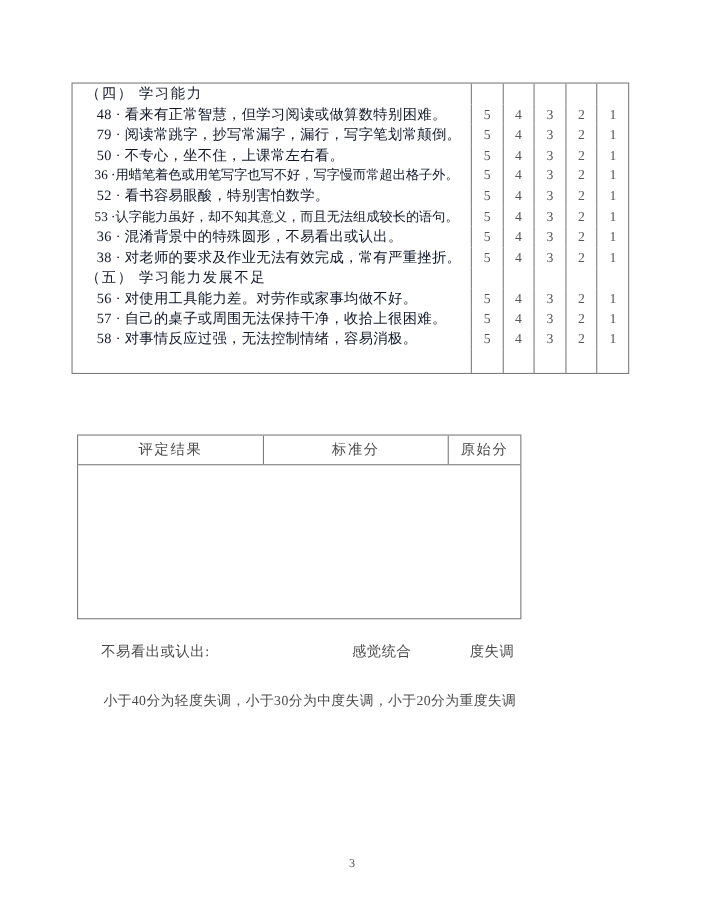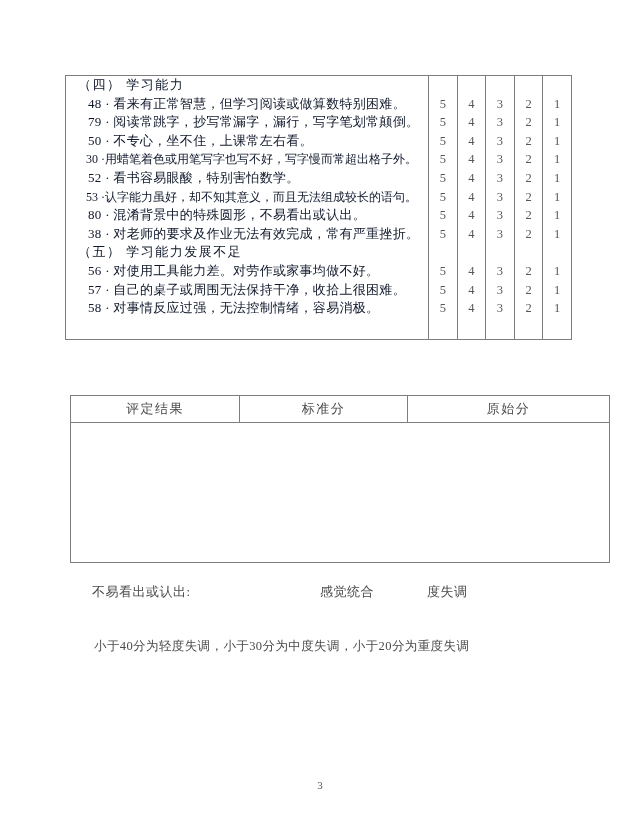--- a/index.html
+++ b/index.html
@@ -20,37 +20,37 @@
     line-height:18.6px;padding-left:22px;color:#0f172a;
   }
   .tc.sec{padding-left:12px;letter-spacing:1.5px;}
   .tc.tight{font-size:12px;letter-spacing:0;padding-left:20px;}
   .sc{
     border-left:1px solid #7d7d7d;text-align:center;font-size:12.5px;
     line-height:18.6px;color:#575757;
   }
   
   .t2{
-    position:absolute;left:70px;top:395px;width:540px;height:168px;
+    position:absolute;left:70px;top:395px;width:404px;height:168px;
     border:1px solid #7d7d7d;box-sizing:border-box;
   }
   .t2head{display:grid;grid-template-columns:168px 168px 1fr;height:26px;border-bottom:1px solid #7d7d7d;}
   .hc{text-align:center;line-height:26px;font-size:13px;letter-spacing:1.5px;color:#4a4a4a;}
   .hc + .hc{border-left:1px solid #7d7d7d;}
   .t2body{display:grid;grid-template-columns:168px 168px 1fr;height:calc(100% - 27px);}
   .t2col{padding-top:3px;}
   .bcol{border-left:1px solid #7d7d7d;}
   .ritem{height:27.4px;line-height:27.4px;padding-left:14px;font-size:13px;letter-spacing:.5px;white-space:nowrap;color:#4a4a4a;}
   
   .sumline{position:absolute;left:0;top:584px;width:640px;height:16px;font-size:13px;letter-spacing:.5px;color:#4a4a4a;}
   .sumline span{position:absolute;line-height:16px;white-space:nowrap;}
   .sum-label{left:92px;}
   .sum-mid{left:320px;}
   .sum-suffix{left:427px;}
-  .criteria{position:absolute;left:94px;top:629px;font-size:12.5px;letter-spacing:.4px;line-height:16px;white-space:nowrap;color:#4a4a4a;margin-top:9px;}
+  .criteria{position:absolute;left:94px;top:629px;font-size:12.5px;letter-spacing:.4px;line-height:16px;white-space:nowrap;color:#4a4a4a;}
   .pagenum{position:absolute;left:0;top:779px;width:640px;text-align:center;font-size:11px;color:#555;}
 </style>
 </head>
 <body>
 
 <div class="page">
 
   <div class="t1">
 
     <div class="trow">
@@ -67,36 +67,36 @@
       <div class="tc">79 · 阅读常跳字，抄写常漏字，漏行，写字笔划常颠倒。</div>
       <div class="sc">5</div><div class="sc">4</div><div class="sc">3</div><div class="sc">2</div><div class="sc">1</div>
     </div>
 
     <div class="trow">
       <div class="tc">50 · 不专心，坐不住，上课常左右看。</div>
       <div class="sc">5</div><div class="sc">4</div><div class="sc">3</div><div class="sc">2</div><div class="sc">1</div>
     </div>
 
     <div class="trow">
-      <div class="tc tight">30 ·用蜡笔着色或用笔写字也写不好，写字慢而常超出格子外。</div>
+      <div class="tc tight">36 ·用蜡笔着色或用笔写字也写不好，写字慢而常超出格子外。</div>
       <div class="sc">5</div><div class="sc">4</div><div class="sc">3</div><div class="sc">2</div><div class="sc">1</div>
     </div>
 
     <div class="trow">
       <div class="tc">52 · 看书容易眼酸，特别害怕数学。</div>
       <div class="sc">5</div><div class="sc">4</div><div class="sc">3</div><div class="sc">2</div><div class="sc">1</div>
     </div>
 
     <div class="trow">
       <div class="tc tight">53 ·认字能力虽好，却不知其意义，而且无法组成较长的语句。</div>
       <div class="sc">5</div><div class="sc">4</div><div class="sc">3</div><div class="sc">2</div><div class="sc">1</div>
     </div>
 
     <div class="trow">
-      <div class="tc">80 · 混淆背景中的特殊圆形，不易看出或认出。</div>
+      <div class="tc">36 · 混淆背景中的特殊圆形，不易看出或认出。</div>
       <div class="sc">5</div><div class="sc">4</div><div class="sc">3</div><div class="sc">2</div><div class="sc">1</div>
     </div>
 
     <div class="trow">
       <div class="tc">38 · 对老师的要求及作业无法有效完成，常有严重挫折。</div>
       <div class="sc">5</div><div class="sc">4</div><div class="sc">3</div><div class="sc">2</div><div class="sc">1</div>
     </div>
 
     <div class="trow">
       <div class="tc sec">（五） 学习能力发展不足</div>

